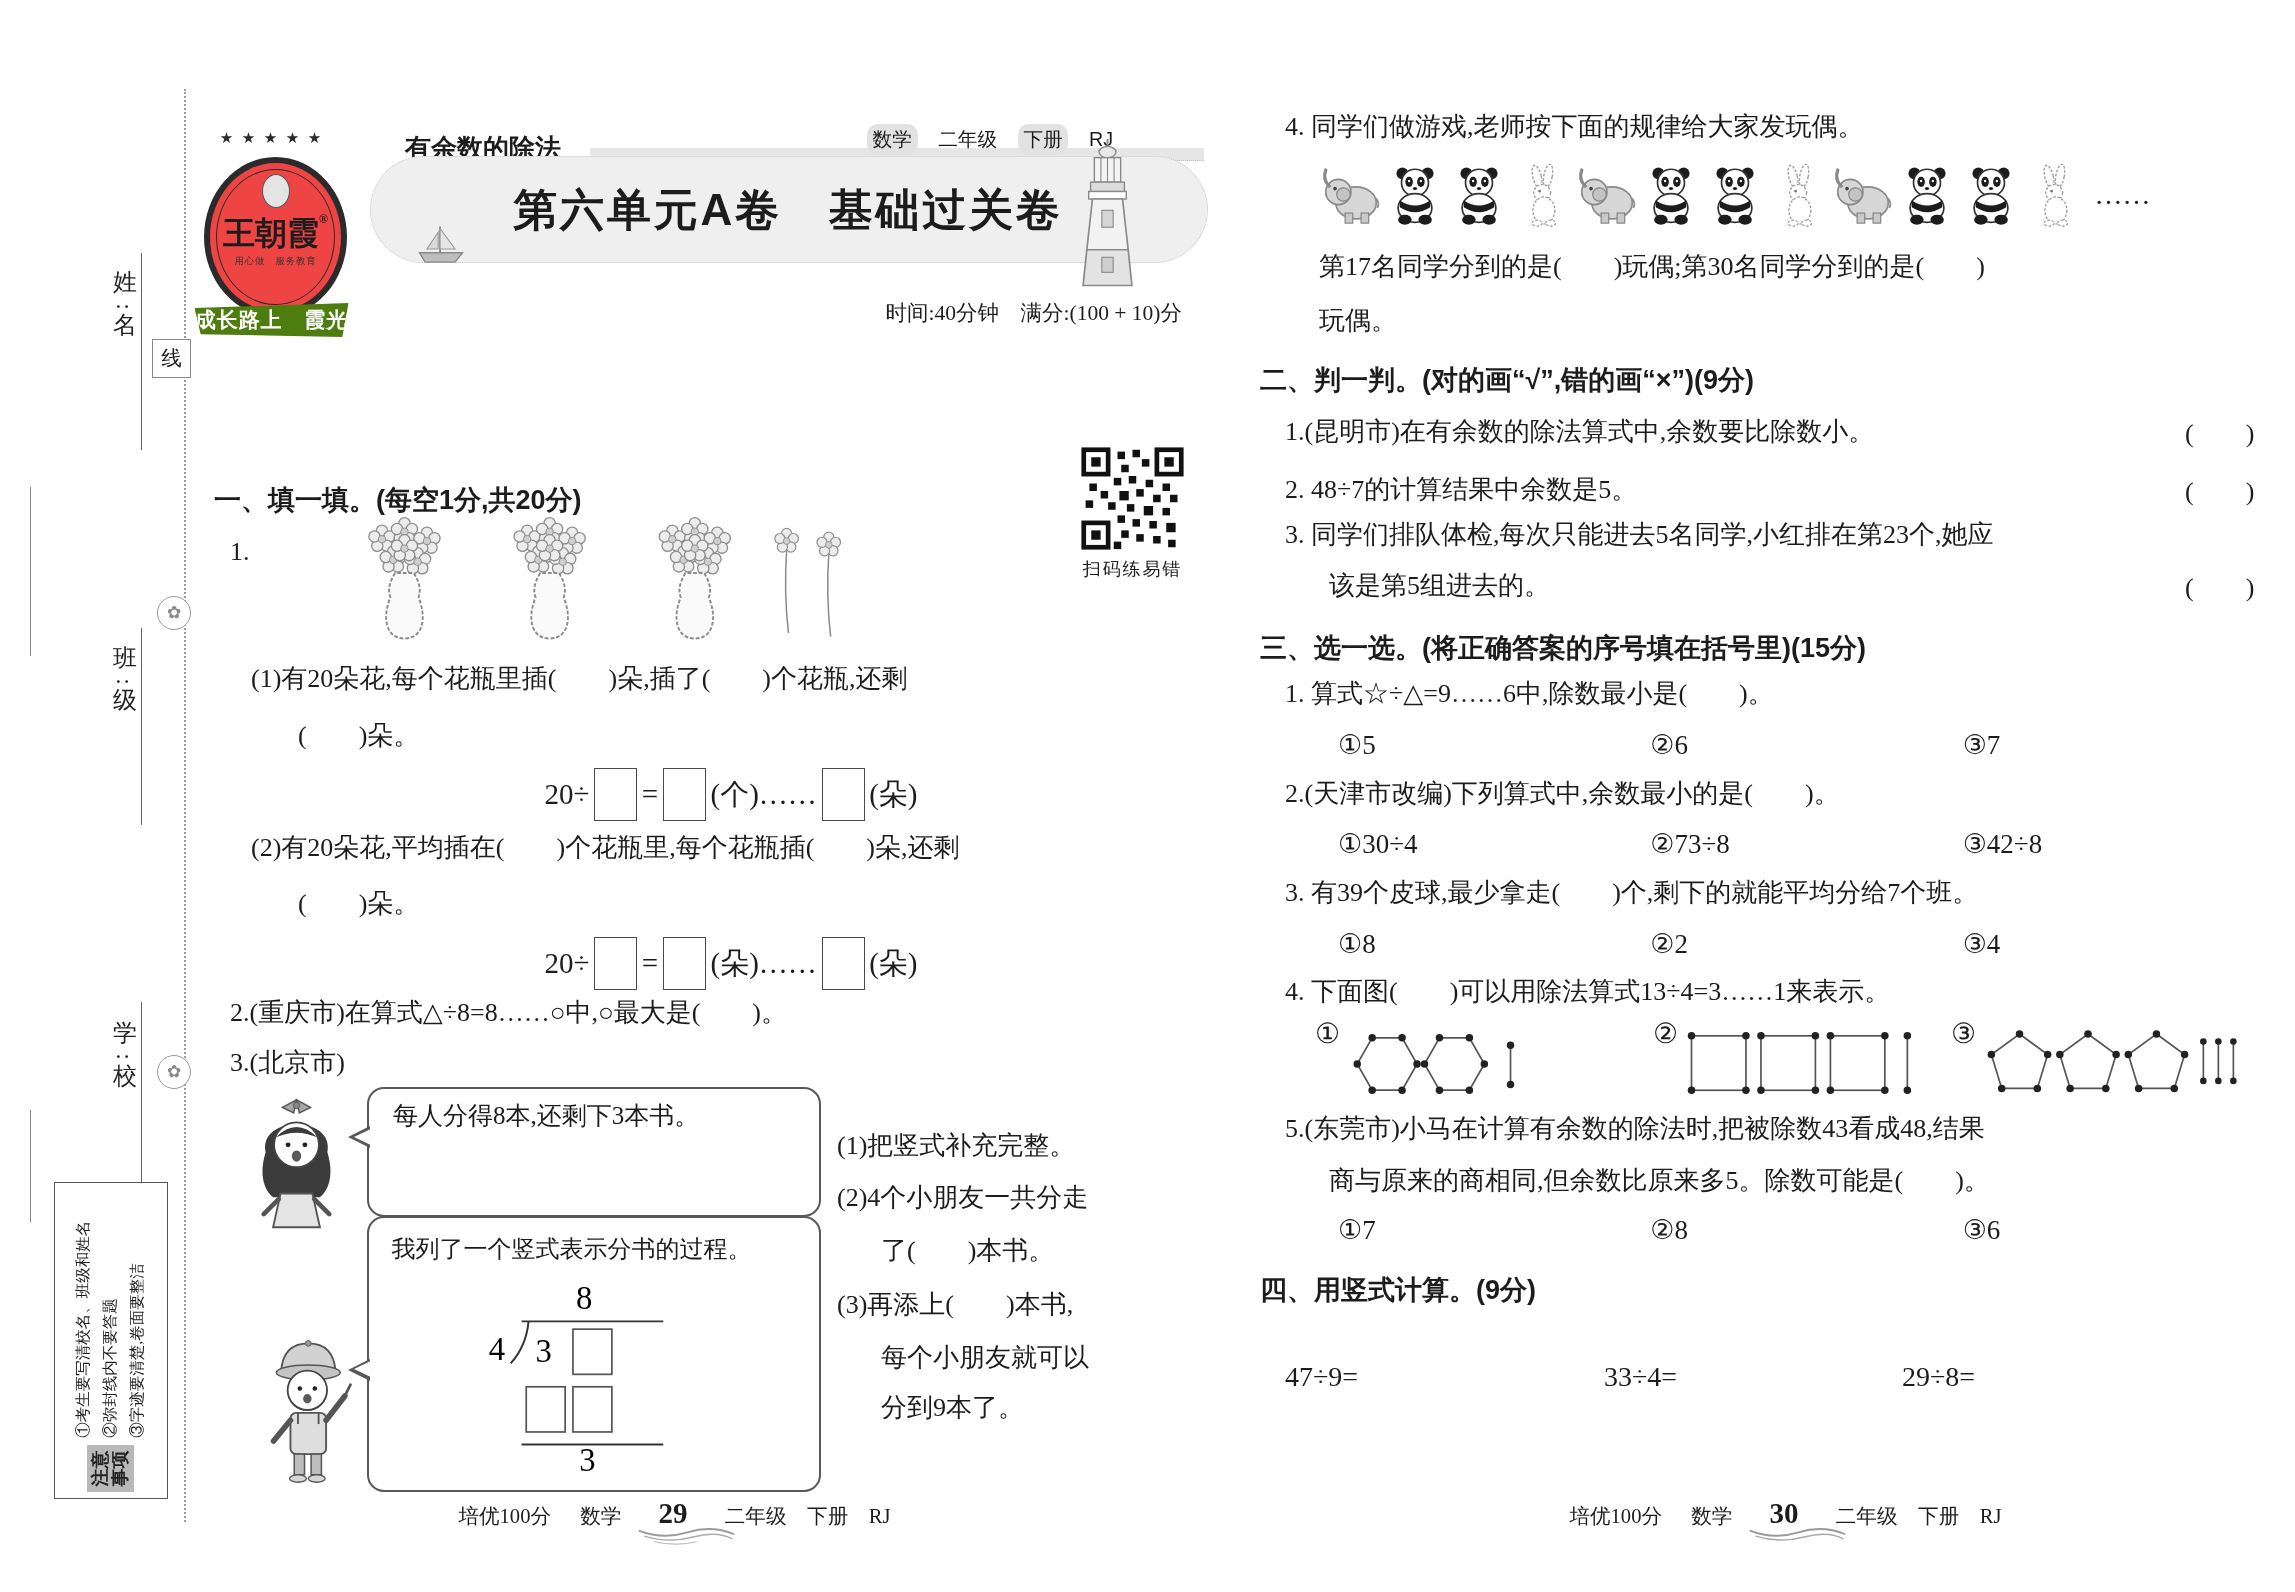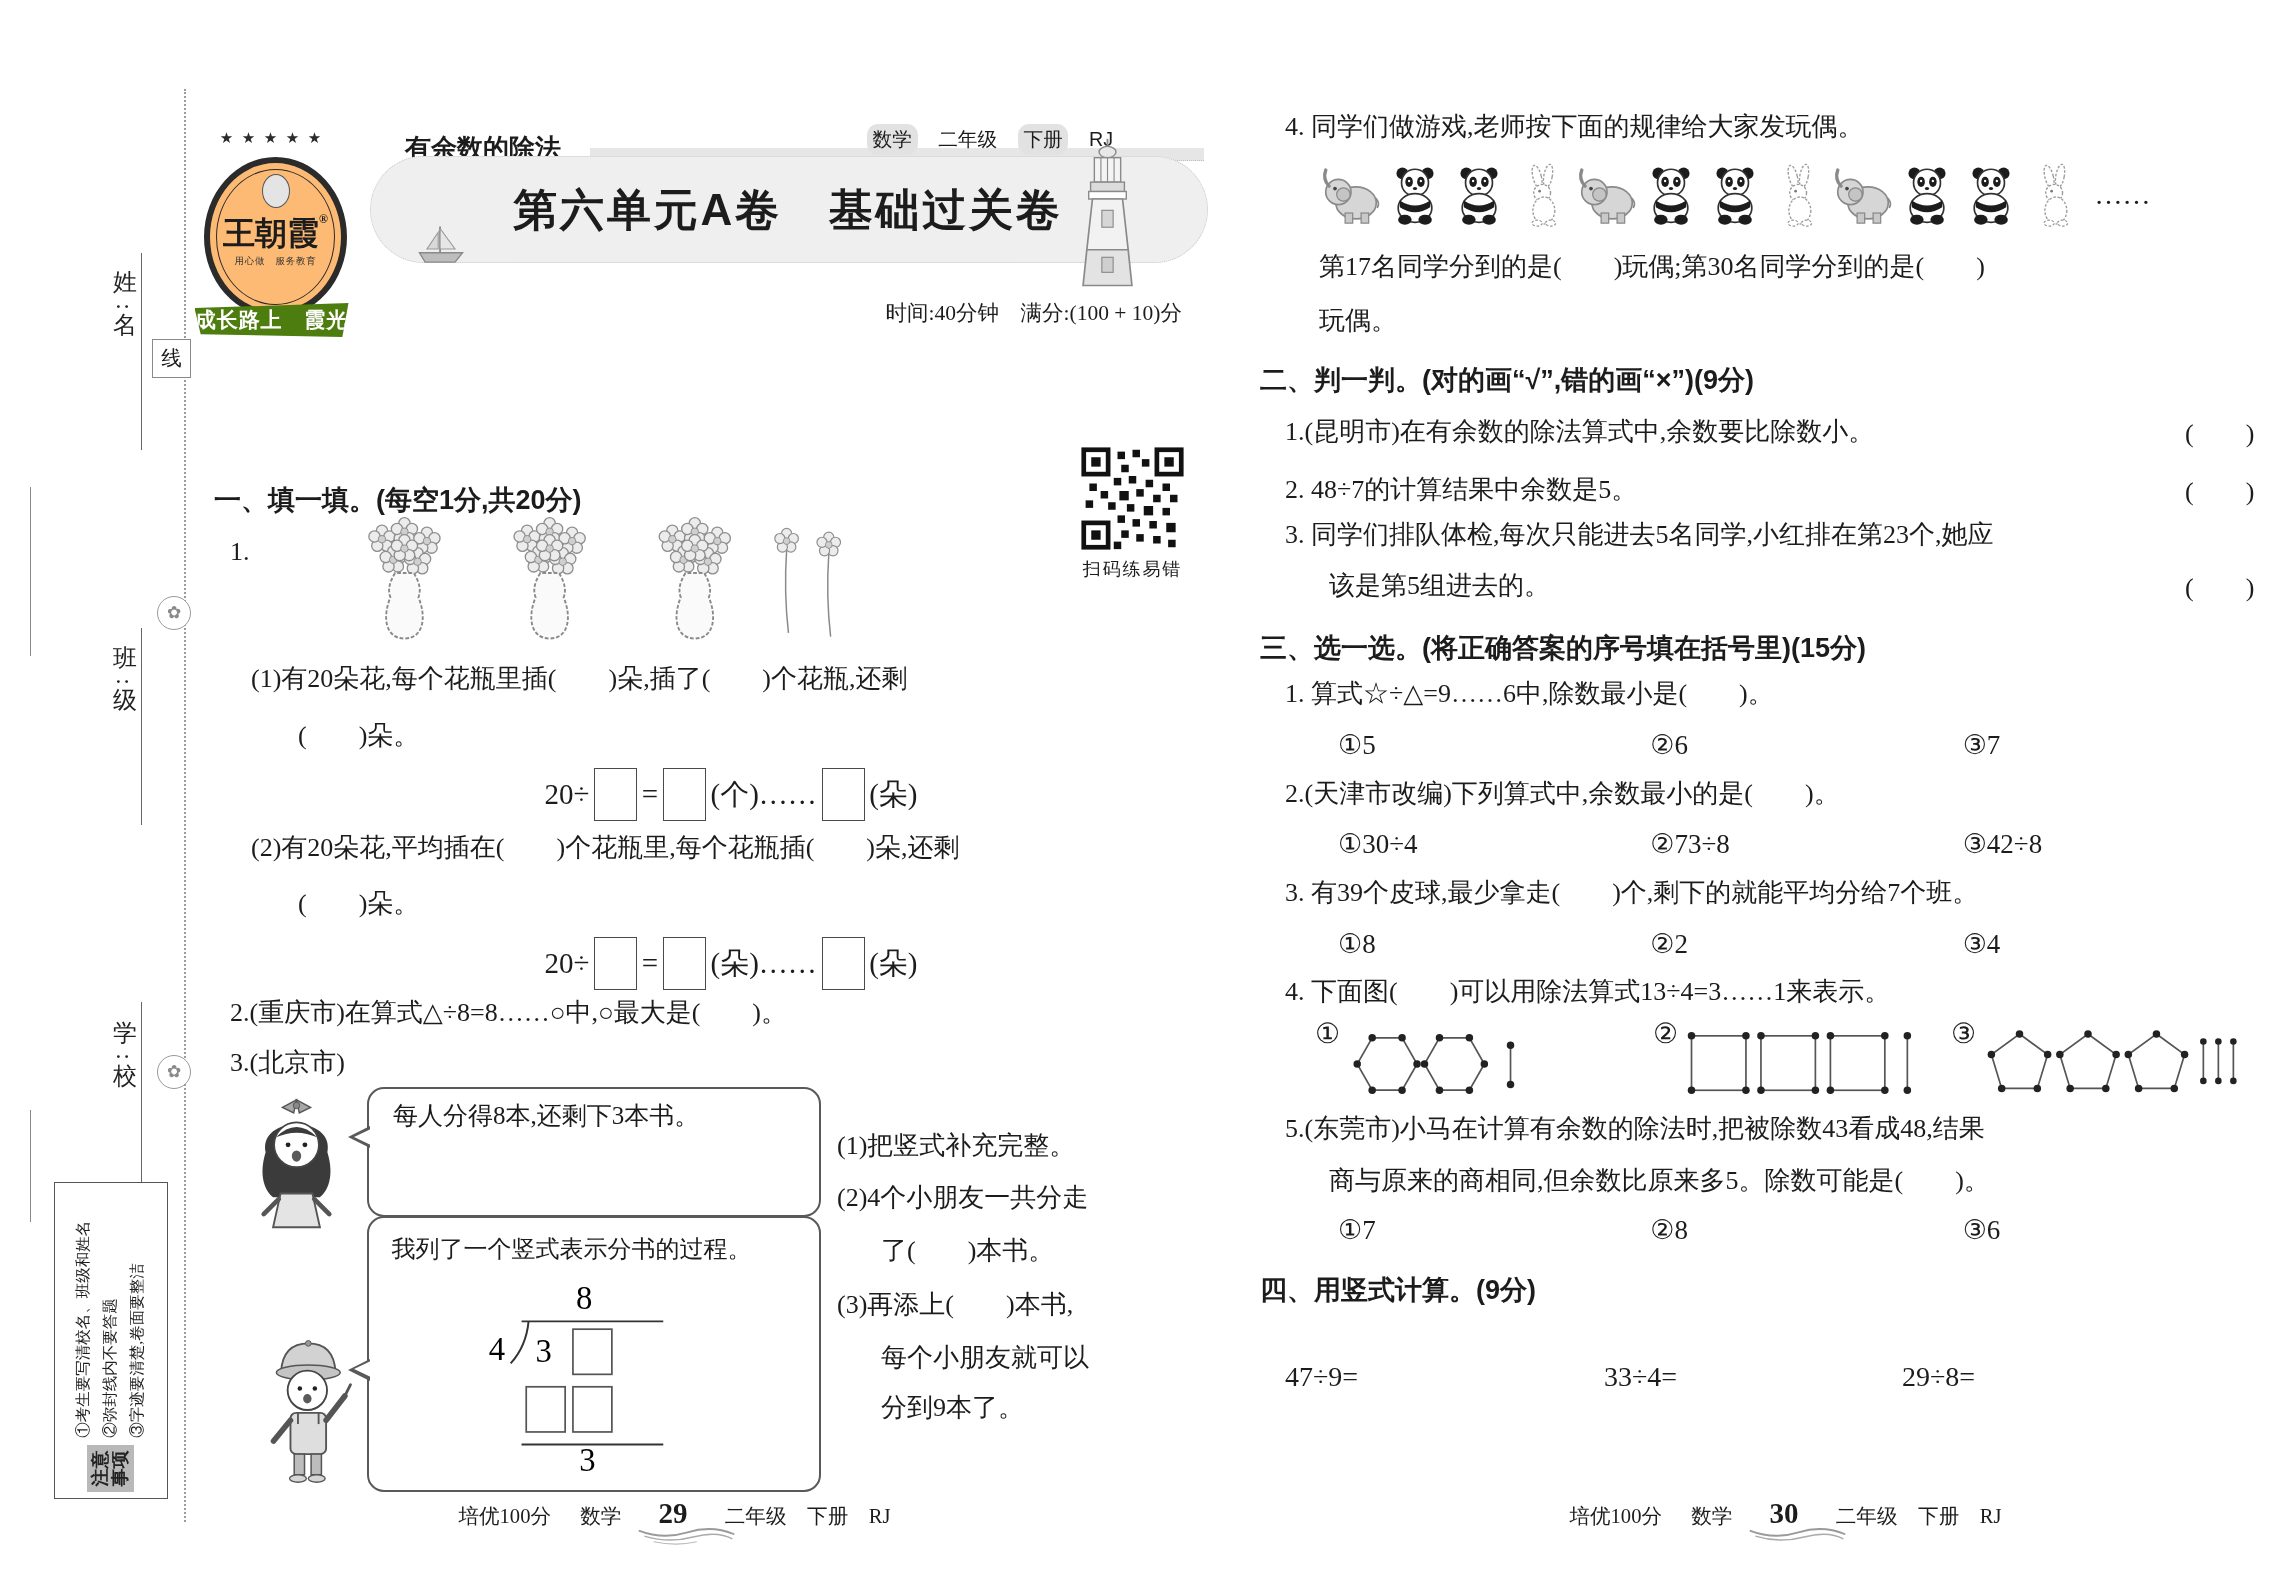--- a/index.html
+++ b/index.html
@@ -24,21 +24,21 @@
   .notice{position:absolute;left:54px;top:1182px;width:112px;height:315px;border:1.9px solid #555;background:#fff;}
   .notice-rot{position:absolute;left:3.7px;top:309px;width:305px;height:103px;transform:rotate(-90deg);transform-origin:0 0;
               display:flex;align-items:center;gap:7.5px;}
   .notice-label{background:#b9b9b9;color:#222;font-family:"Liberation Sans",sans-serif;font-weight:700;
                 font-size:18px;width:43px;line-height:1.1;text-align:center;padding:3.7px 1.9px;}
   .notice-items{display:flex;flex-direction:column;gap:5.6px;font-size:15.5px;white-space:nowrap;}
   
   .crest{position:absolute;left:187px;top:129px;width:169px;height:214px;}
   .crest-stars{position:absolute;top:0;left:0;width:169px;text-align:center;color:#2b2b2b;
                font-family:"DejaVu Sans",sans-serif;letter-spacing:1.9px;}
-  .crest-ring{position:absolute;left:17px;top:28px;width:131px;height:148px;border:6.6px solid #2b2b2b;border-radius:50%;background:#fdba74;}
+  .crest-ring{position:absolute;left:17px;top:28px;width:131px;height:148px;border:6.6px solid #2b2b2b;border-radius:50%;background:#ef4444;}
   .crest-ring-in{position:absolute;left:5.6px;top:5.6px;right:5.6px;bottom:5.6px;border:1.9px solid #2b2b2b;border-radius:50%;}
   .crest-face{position:absolute;left:52px;top:11.2px;width:26px;height:32px;border:1.9px solid #555;border-radius:50%;background:#e4e4e4;}
   .crest-name{position:absolute;left:0;top:49px;width:100%;text-align:center;font-weight:700;font-size:32px;
               font-family:"Liberation Serif",serif;}
   .crest-reg{font-size:12px;vertical-align:top;}
   .crest-tag{position:absolute;left:0;top:92px;width:100%;text-align:center;font-size:9.4px;color:#333;letter-spacing:0.9px;}
   .crest-ribbon{position:absolute;left:7.5px;top:174px;width:154px;height:34px;background:#4d7c0f;color:#fff;
                 font-family:"Liberation Sans",sans-serif;font-weight:700;font-size:21px;text-align:center;line-height:34px;
                 clip-path:polygon(0 15%,100% 0,96% 100%,4% 92%);letter-spacing:0.9px;}
   .tab-strip{position:absolute;left:590px;top:148px;width:614px;height:12px;background:#e6e6e6;border-bottom:1.9px dotted #bdbdbd;}

